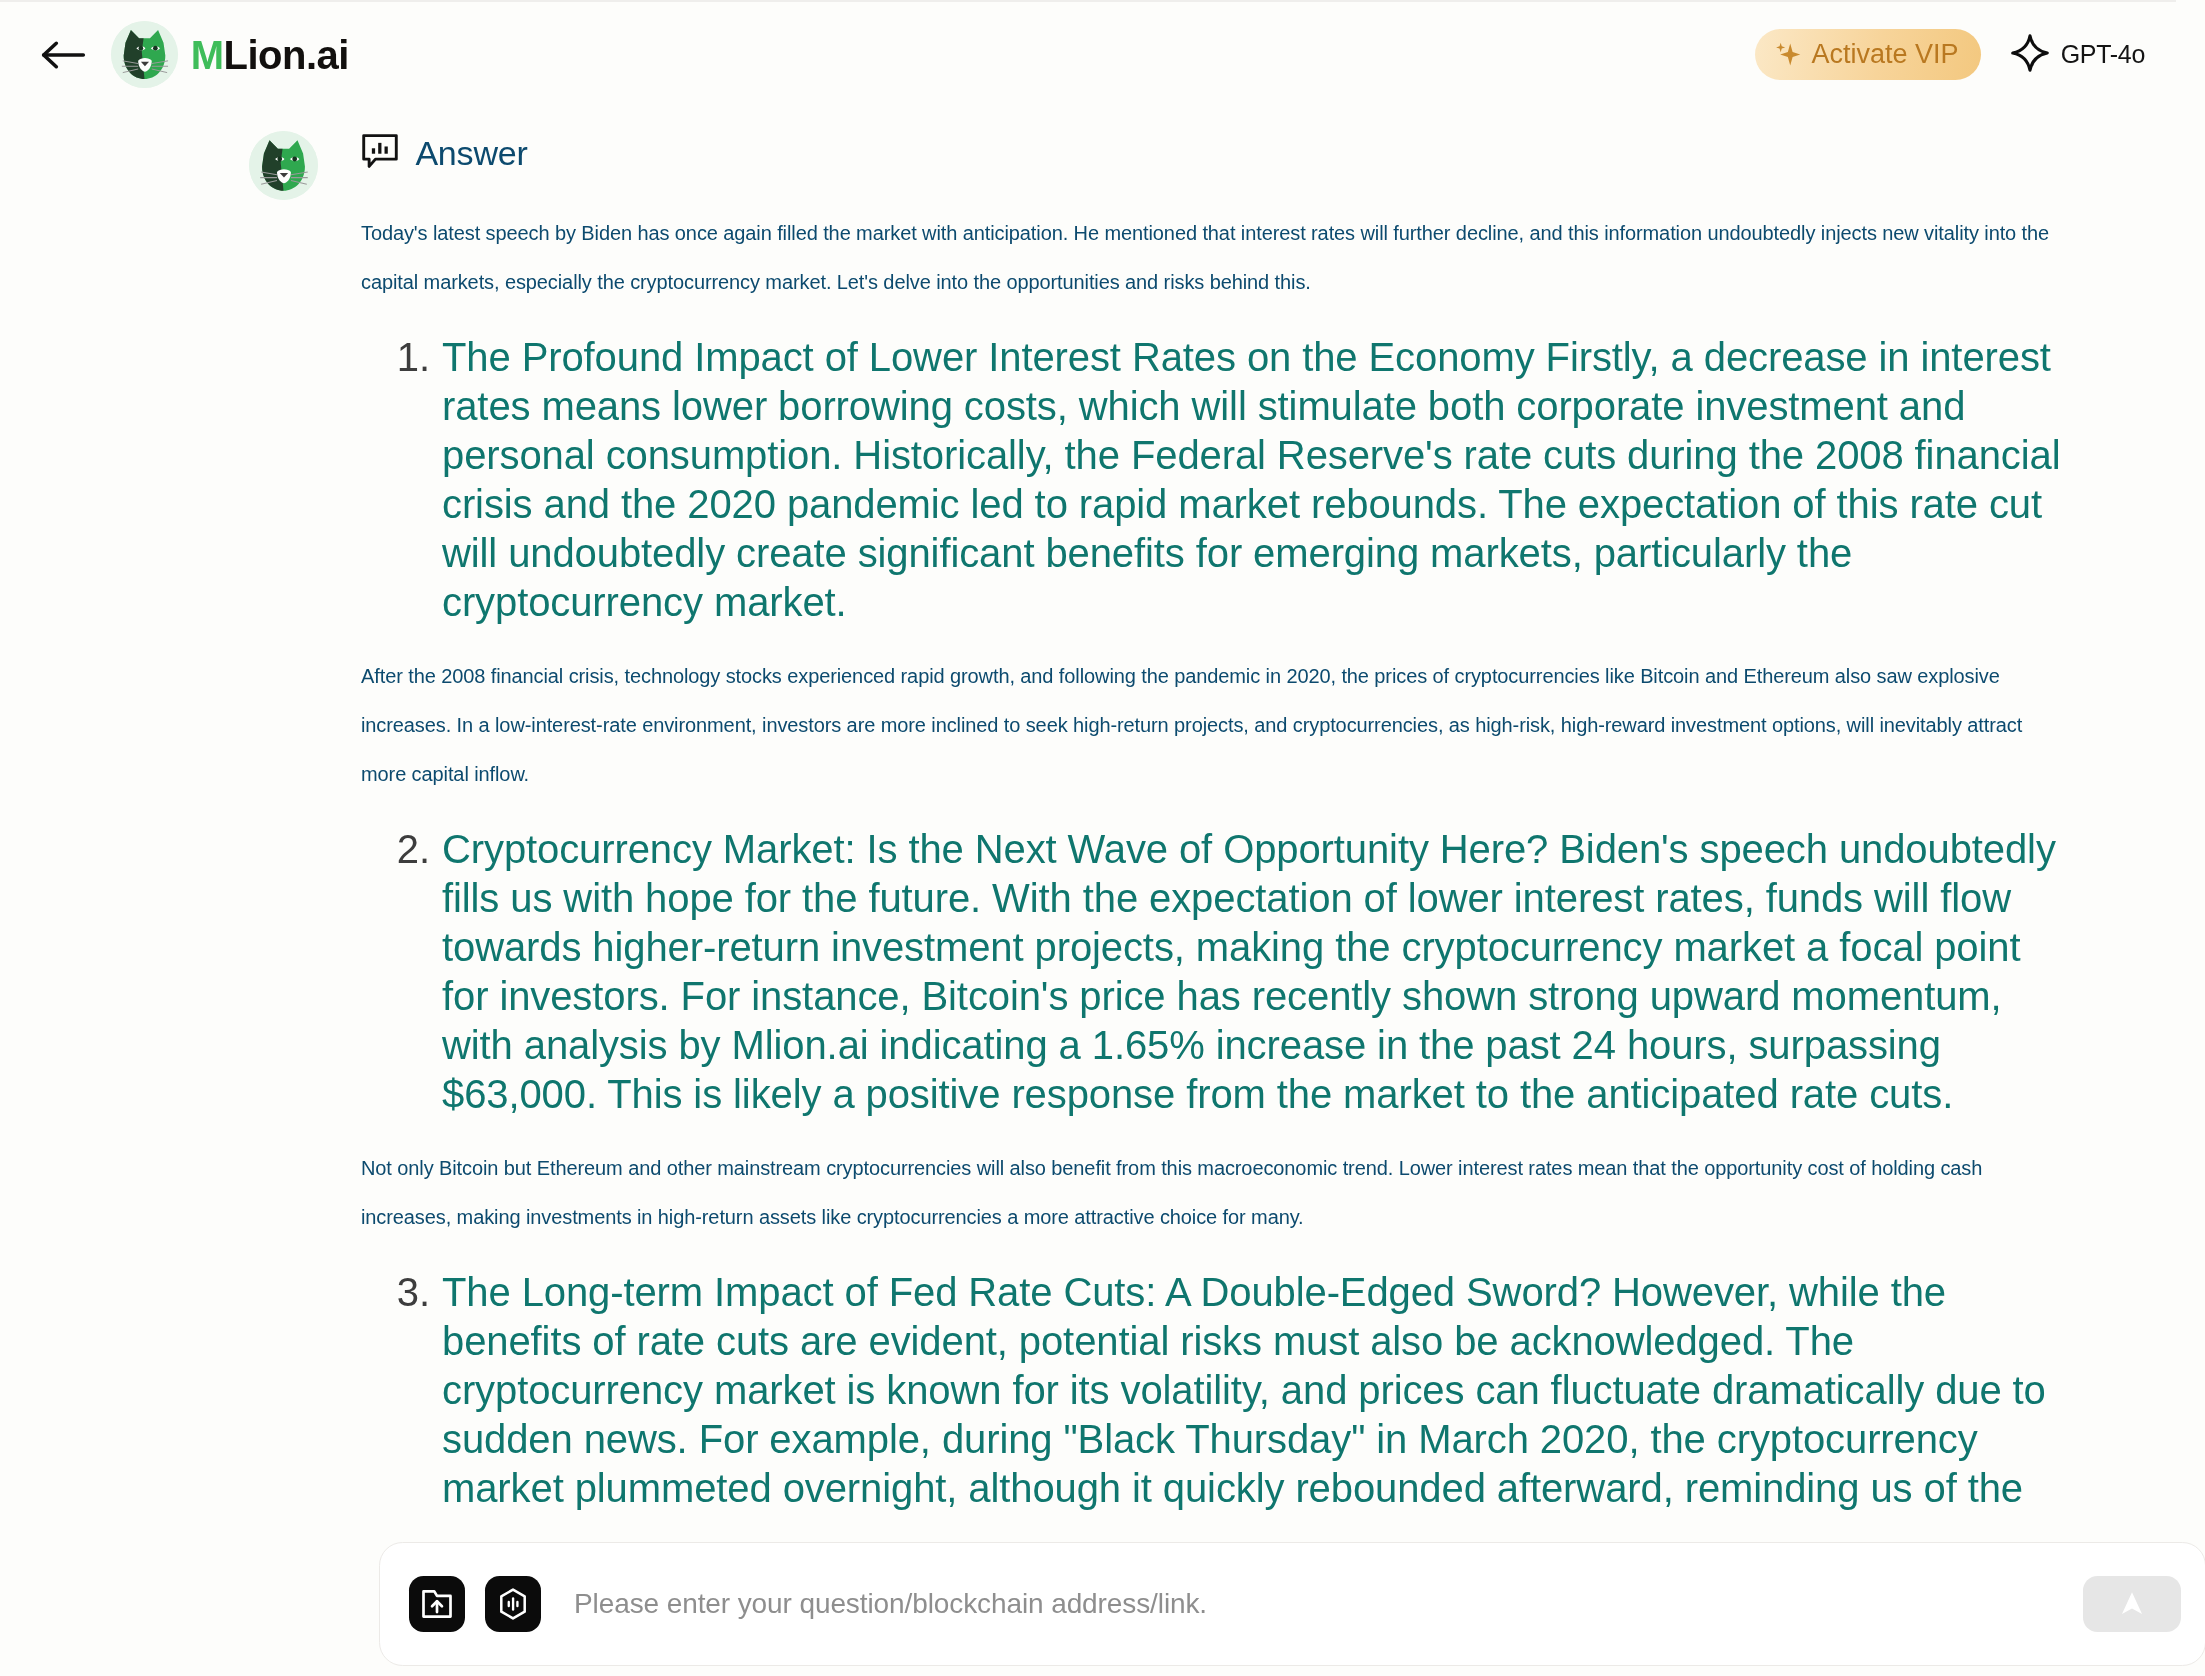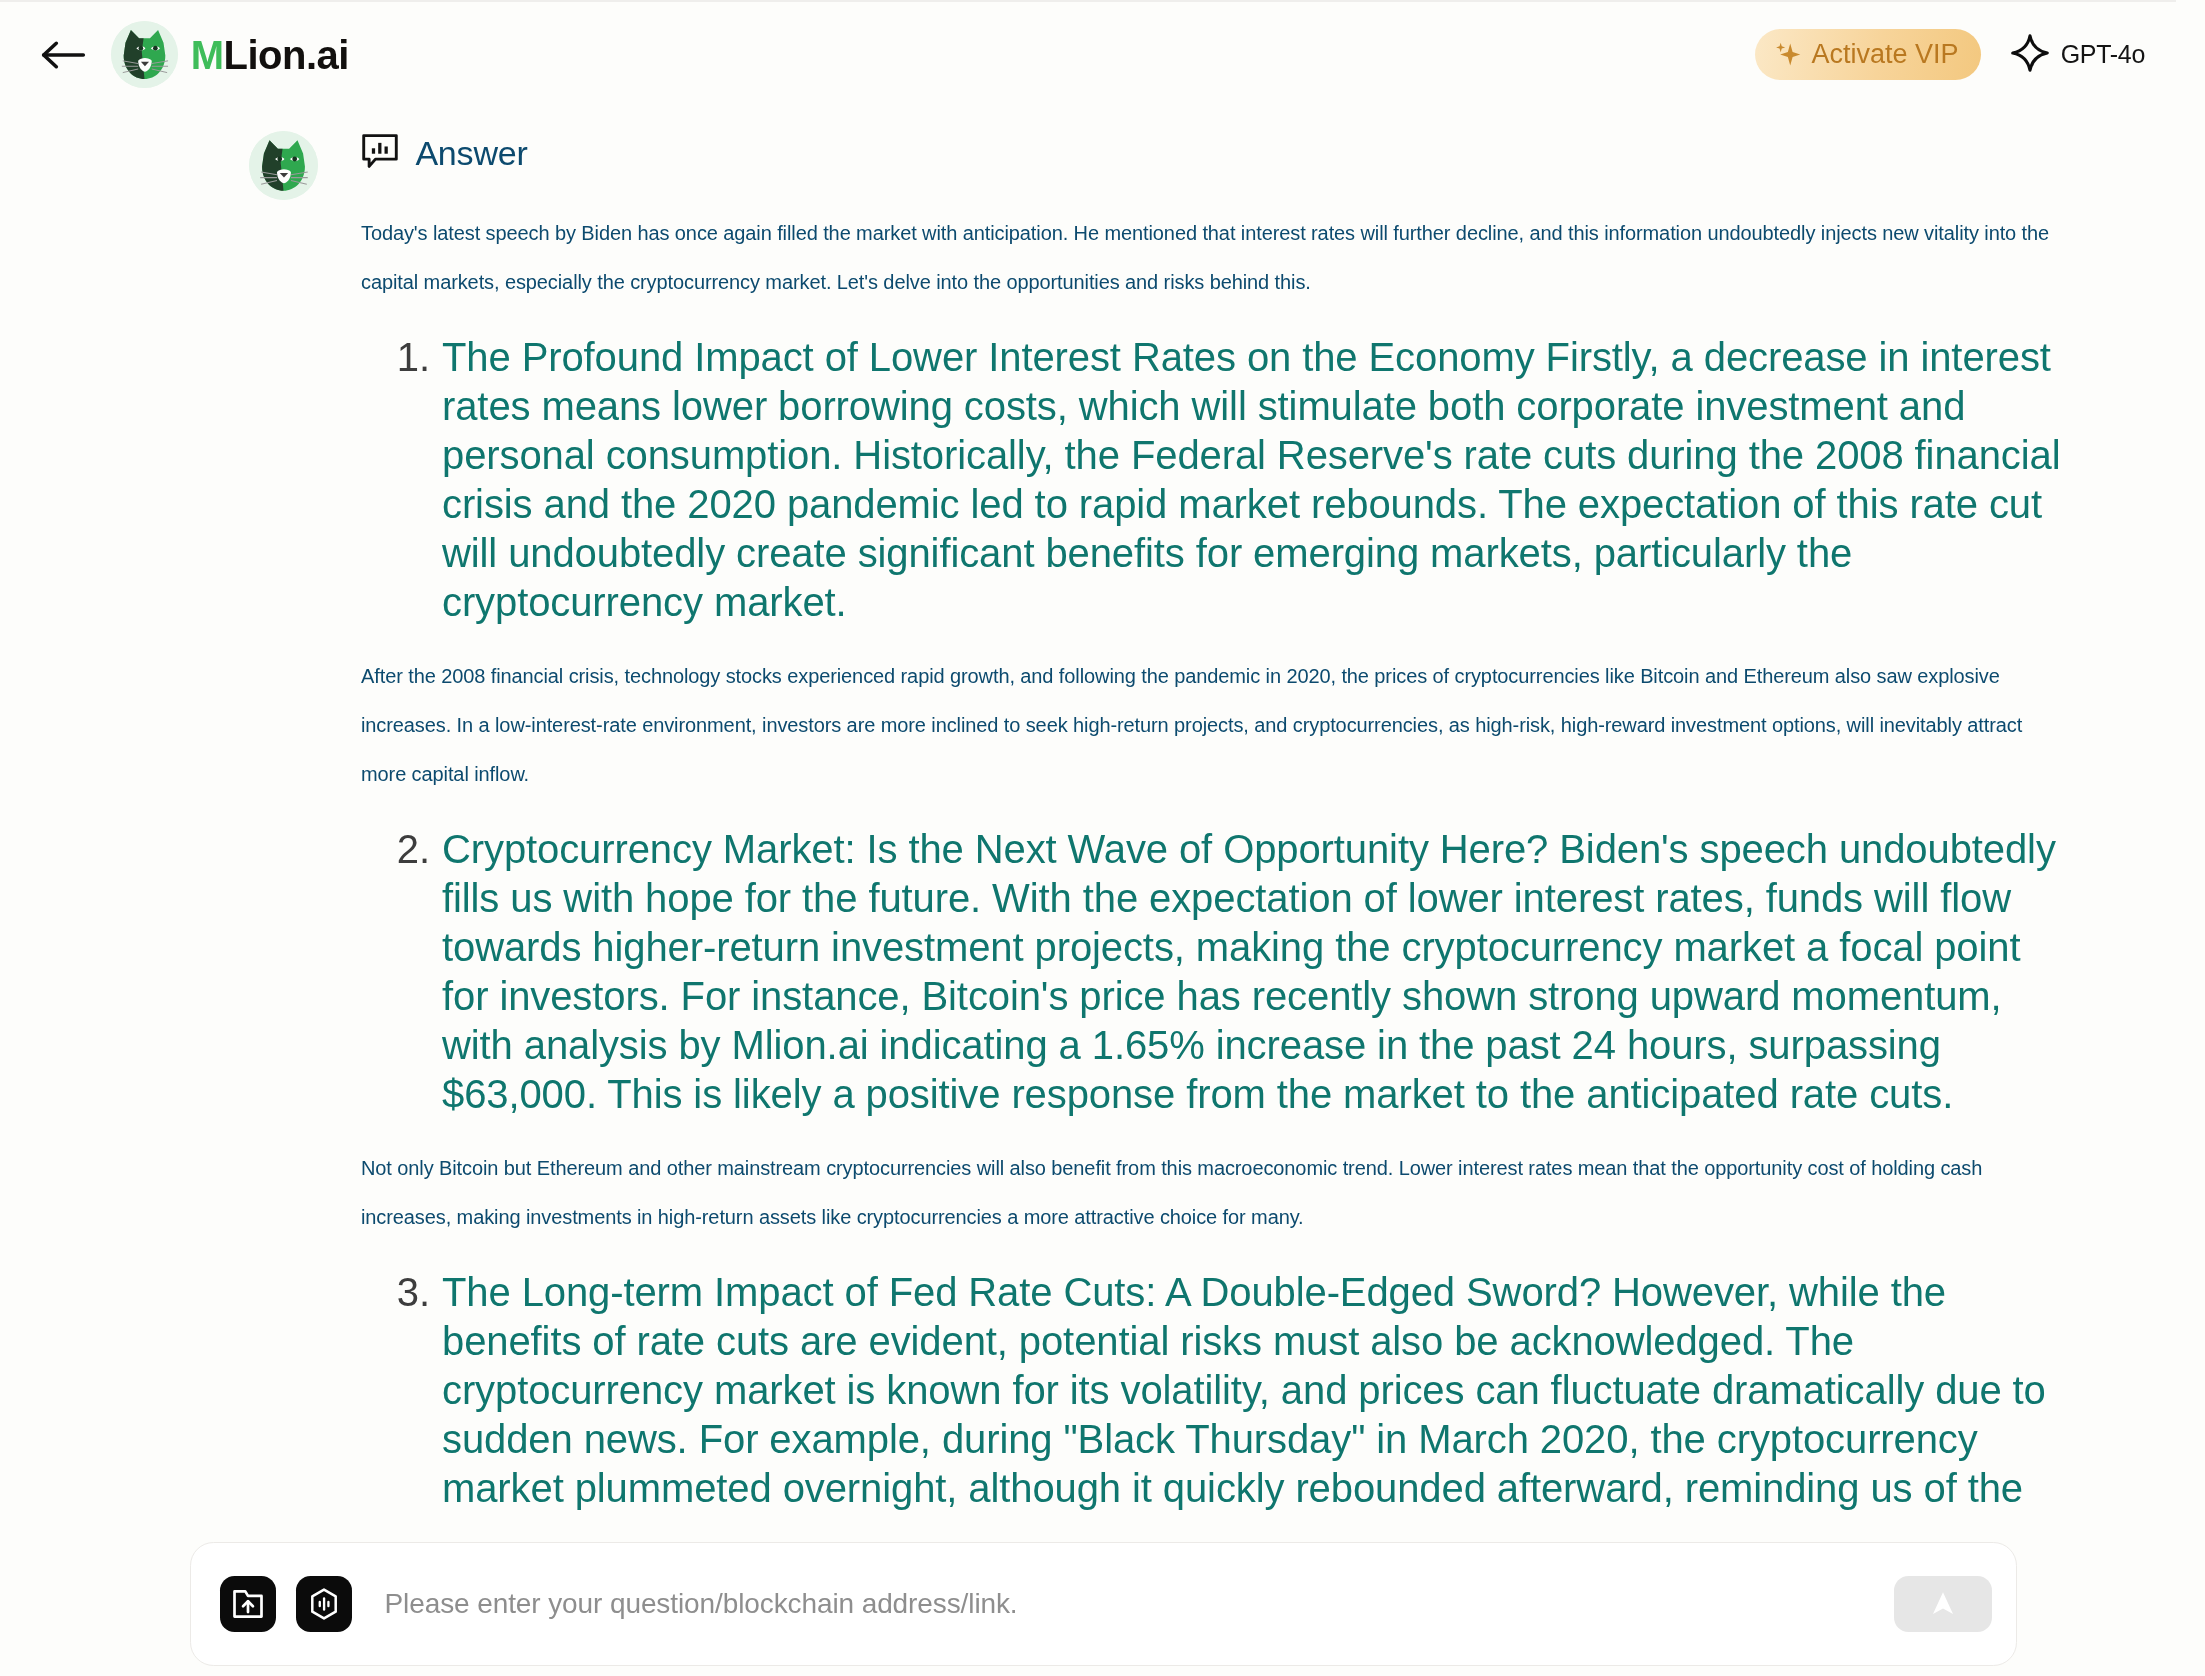--- a/index.html
+++ b/index.html
@@ -178,21 +178,21 @@
   
   .composer-wrap {
     position: absolute;
     left: 0;
     bottom: 0;
     width: 2206px;
     height: 165px;
     background: linear-gradient(to bottom, rgba(253,253,251,0.55) 0%, #fdfdfb 22%, #fdfdfb 100%);
     display: flex;
     align-items: flex-start;
-    justify-content: center;
+    justify-content: flex-end;
     padding-top: 31px;
   }
 
   .composer {
     width: 1827px;
     height: 124px;
     border: 1.8px solid #eceae7;
     border-radius: 23.6px;
     background: #ffffff;
     display: flex;

